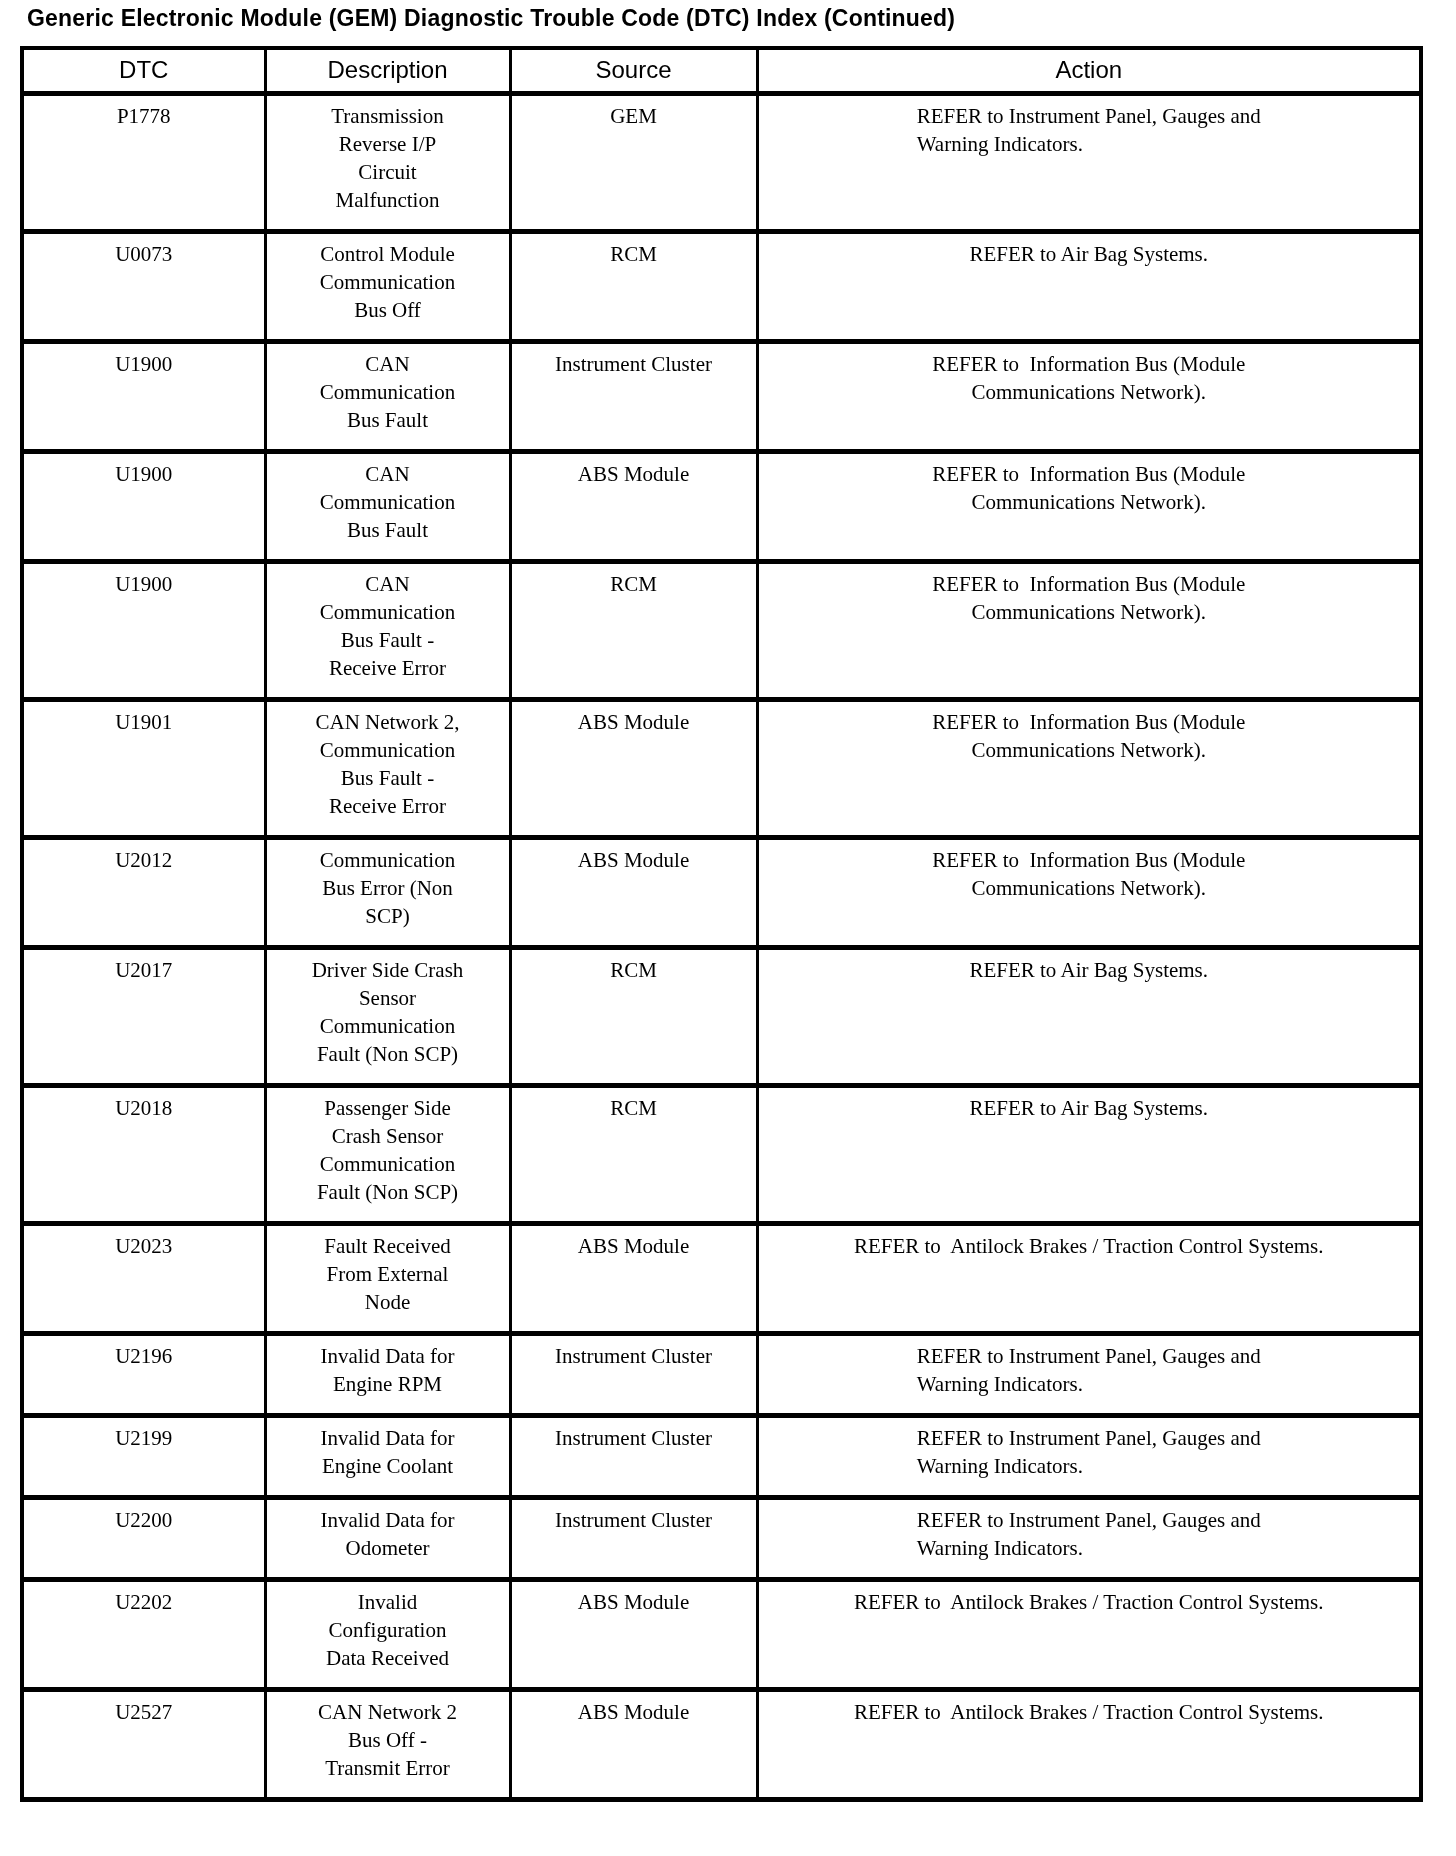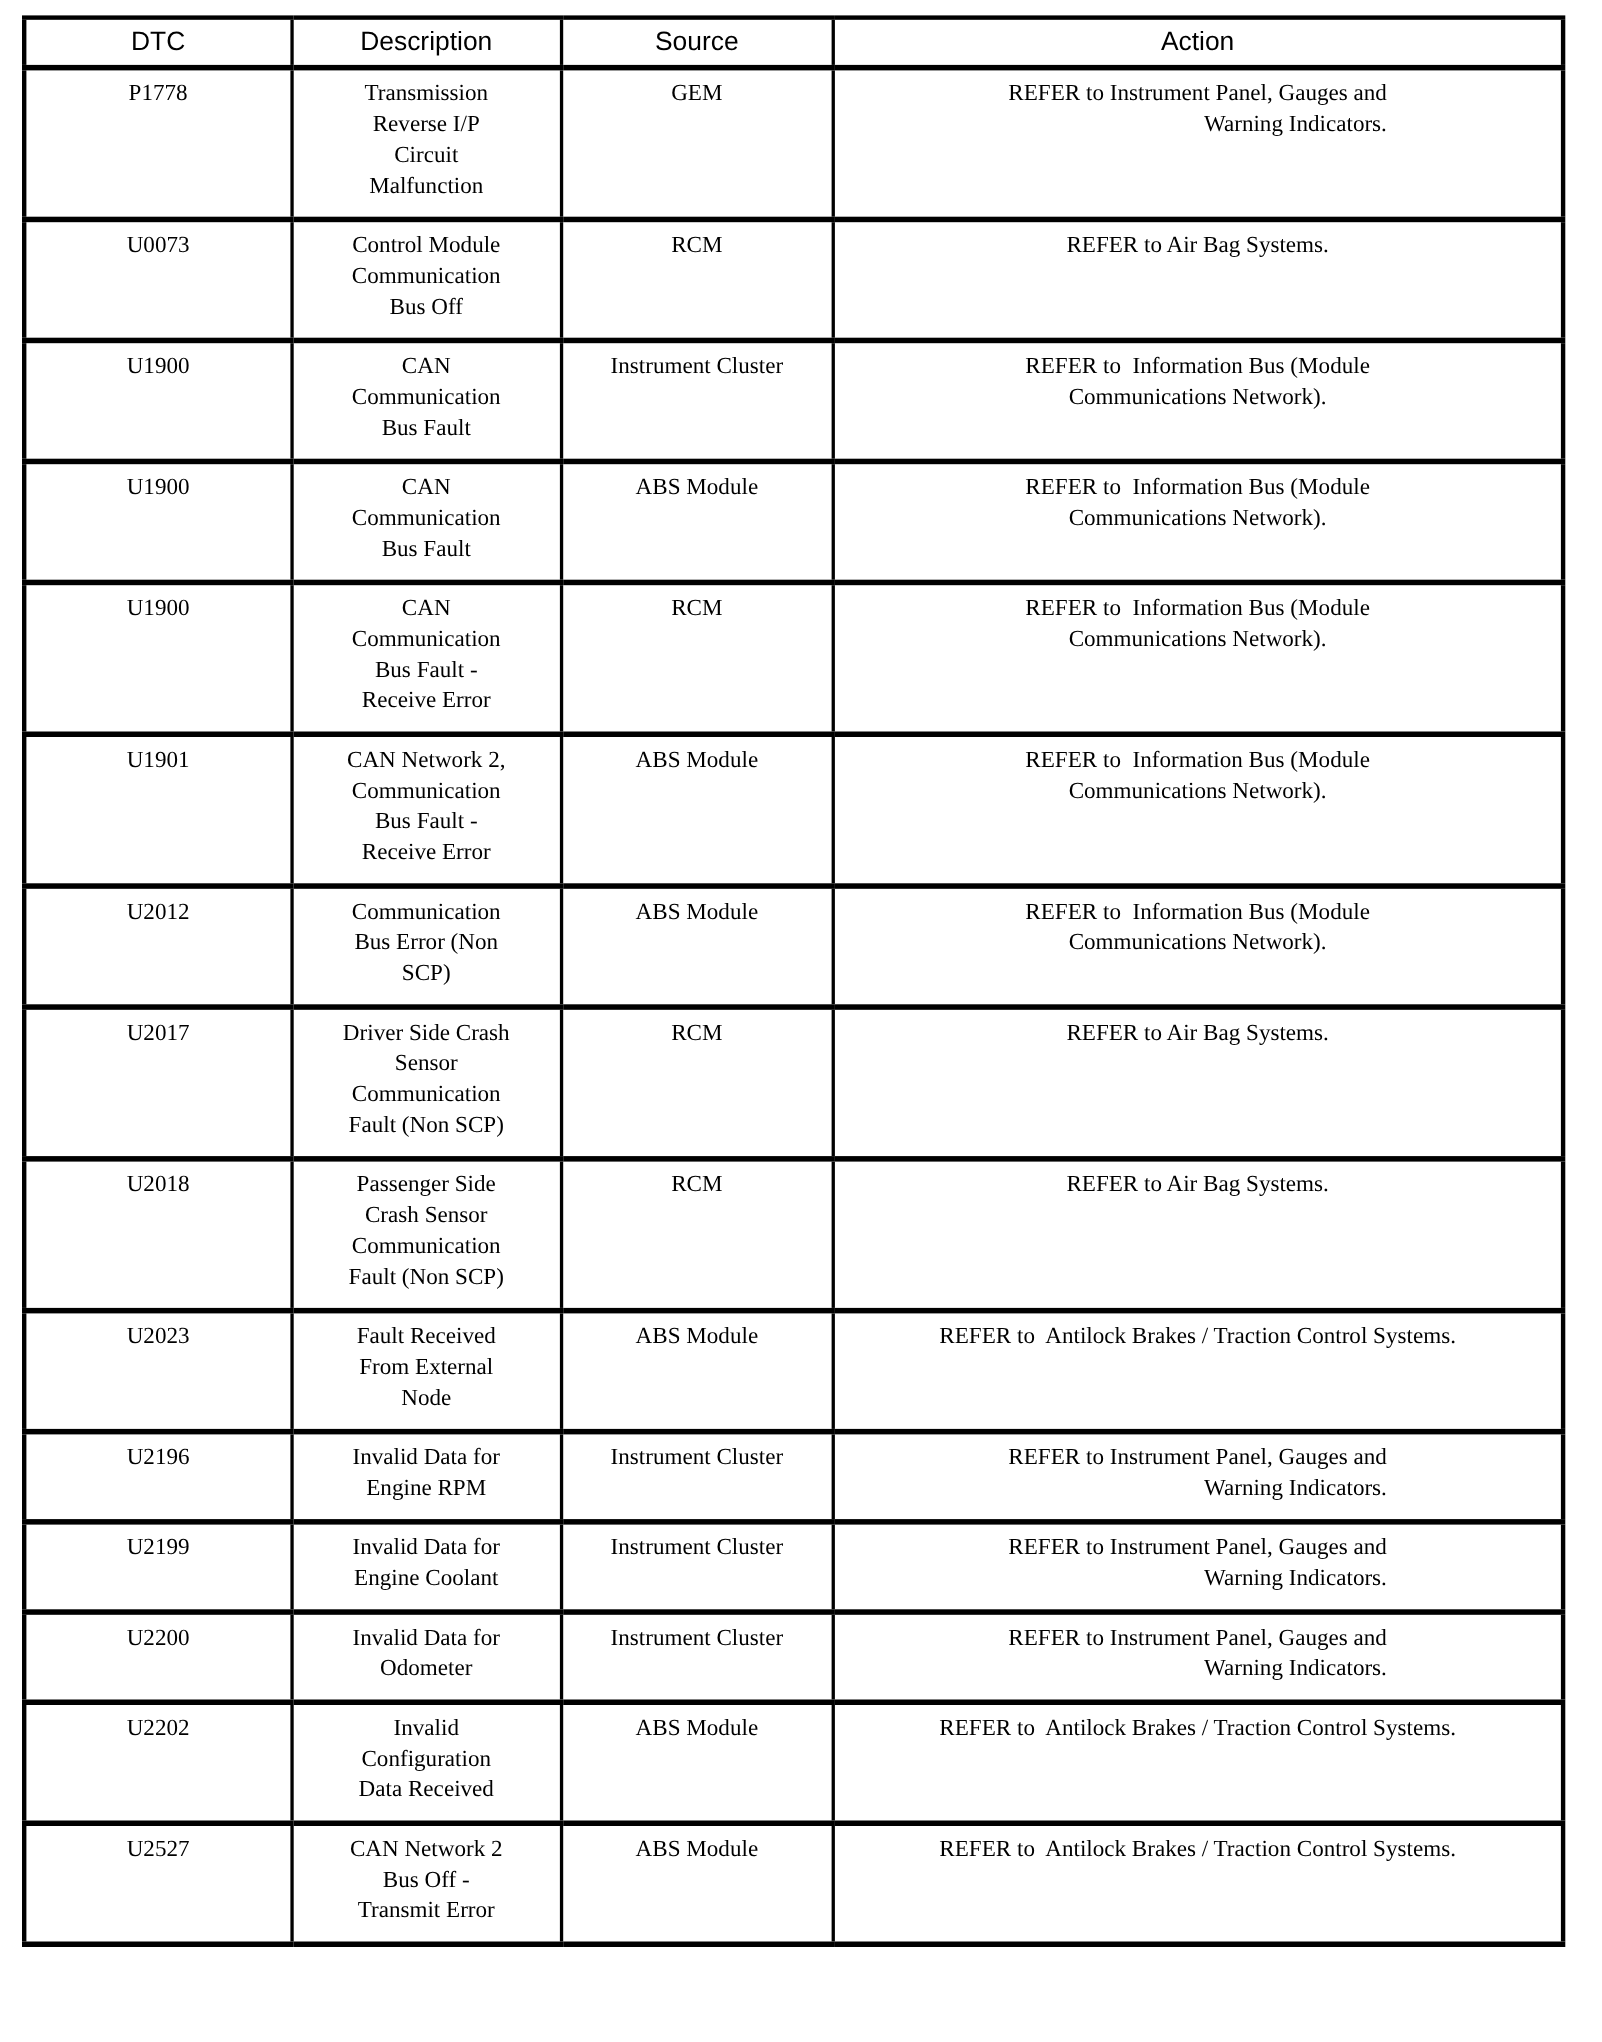--- a/index.html
+++ b/index.html
@@ -55,27 +55,28 @@
     vertical-align: top;
     text-align: center;
     padding: 6px 4px 15px 4px;
     border: 3px solid #000;
     border-top-width: 5px;
     border-bottom-width: 5px;
   }
   .line { white-space: pre; }
   .action-block { display: inline-block; }
   .action-block.left   { text-align: center; }
-  .action-block.center { text-align: right; }
+  .action-block.center { text-align: left; }
 </style>
 </head>
 <body>
 
 <div class="page">
 
+  <div class="doc-title">Generic Electronic Module (GEM) Diagnostic Trouble Code (DTC) Index (Continued)</div>
 
   <table class="dtc-table">
     <colgroup>
       <col class="c-dtc">
       <col class="c-desc">
       <col class="c-source">
       <col class="c-action">
     </colgroup>
     <thead>
       <tr>

